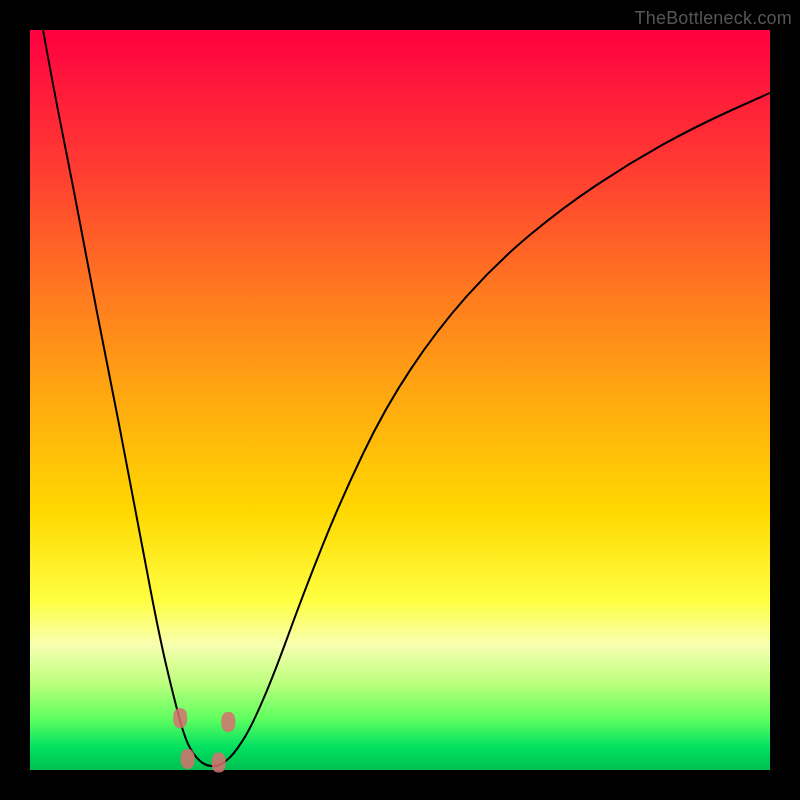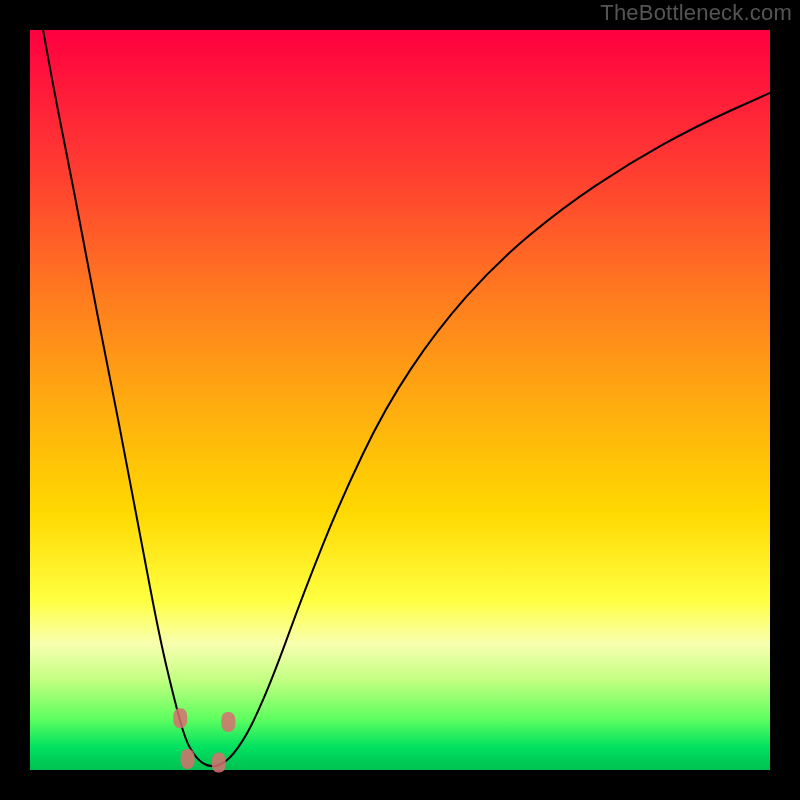--- a/index.html
+++ b/index.html
@@ -43,24 +43,24 @@
   .curve-svg {
     position: absolute;
     left: 0;
     top: 0;
     width: 740px;
     height: 740px;
     overflow: visible;
   }
   .watermark {
     position: absolute;
-    top: 0;
+    top: 8px;
     right: 8px;
     color: #555;
-    font-size: 22px;
+    font-size: 18px;
     font-weight: 500;
     letter-spacing: 0.2px;
     user-select: none;
   }
   .marker {
     fill: #d77070;
     fill-opacity: 0.85;
   }
 </style>
 </head>

